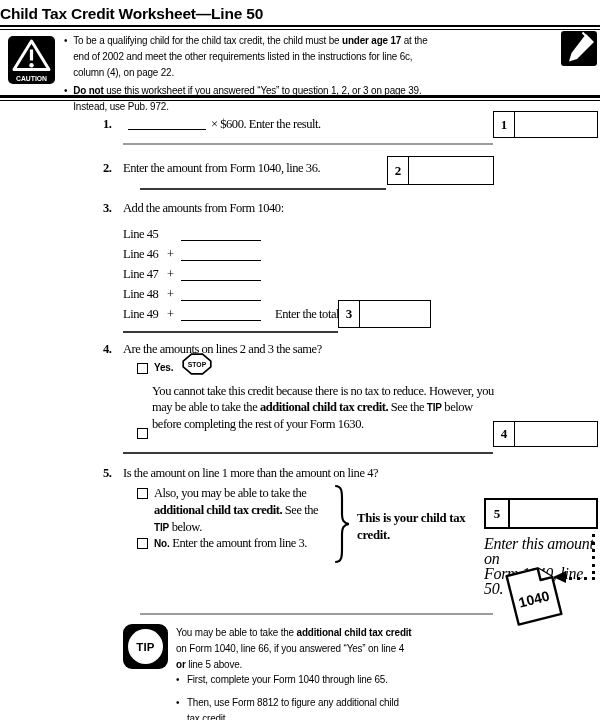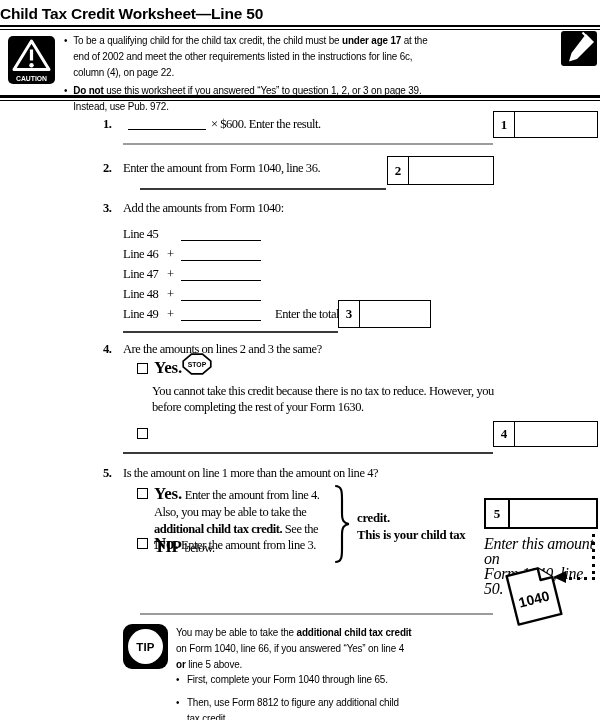--- a/index.html
+++ b/index.html
@@ -6,21 +6,21 @@
   .page{position:relative;width:600px;height:720px;background:#fff;color:#000;
         font-family:"Liberation Serif",serif;overflow:hidden;}
   .page *{box-sizing:border-box;}
   .abs{position:absolute;}
 
   
   .serif{font-family:"Liberation Serif",serif;font-size:12.5px;letter-spacing:-0.45px;line-height:15px;}
   .sansblk{font-family:"Liberation Sans",sans-serif;font-size:11.8px;letter-spacing:-0.2px;
            line-height:15.8px;transform:scaleX(0.84);transform-origin:left top;}
   .b{font-weight:bold;}
-  .s{font-family:Liberation Serif, serif;font-size:17px;letter-spacing:-0.2px;}
+  .s{font-family:Liberation Sans, sans-serif;font-size:10px;letter-spacing:-0.2px;}
 
   
   .title{left:0;top:5px;font-family:"Liberation Sans",sans-serif;font-weight:bold;
          font-size:15.5px;letter-spacing:-0.2px;}
   .keep{right:5px;top:8px;font-style:italic;font-weight:bold;font-size:13px;letter-spacing:-0.2px;}
   .rule-dbl{left:0;width:600px;height:5px;border-top:2.8px solid #000;border-bottom:1.3px solid #000;}
   .ruleA{top:25px;}
   .ruleB{top:95px;height:6px;border-top:3.2px solid #000;border-bottom:1.6px solid #000;}
 
   
@@ -211,50 +211,50 @@
   <span class="abs cb cb4y"></span>
   <span class="abs yes4 serif"><span class="s b">Yes.</span></span>
   <span class="abs stop-ic">
     <svg width="30" height="22" viewBox="0 0 30 22">
       <polygon points="9.5,1.2 20.5,1.2 28.8,8.2 28.8,13.8 20.5,20.8 9.5,20.8 1.2,13.8 1.2,8.2" fill="#fff" stroke="#000" stroke-width="1.7"></polygon>
       <text x="15" y="13.8" text-anchor="middle" font-family="Liberation Sans, sans-serif" font-size="6.8" font-weight="bold" fill="#000">STOP</text>
     </svg>
   </span>
   <div class="abs para4 serif">
     <div><span>You cannot take this credit because there is no tax to reduce. However, you</span></div>
+    <div><span>may be able to take the </span><span class="b">additional child tax credit.</span><span> See the </span><span class="b s">TIP</span><span> below</span></div>
     <div><span>before completing the rest of your Form 1630.</span></div>
   </div>
   <span class="abs cb cb4n"></span>
   <div class="abs amtbox box4">
     <span class="bn">4</span>
     <span class="be"></span>
   </div>
   <div class="abs ruleU4"></div>
 
   <div class="abs i5q itemrow serif">
     <span class="inum">5.</span>
     <span>Is the amount on line 1 more than the amount on line 4?</span>
   </div>
   <span class="abs cb cb5y"></span>
   <div class="abs yes5 serif">
-    <div><span class="b s">Yes.</span><span> Enter the amount from line 4.</span></div>
     <div><span>Also, you may be able to take the</span></div>
     <div><span class="b">additional child tax credit.</span><span> See the</span></div>
     <div><span class="b s">TIP</span><span> below.</span></div>
   </div>
   <span class="abs cb cb5n"></span>
   <div class="abs no5 serif"><span class="b s">No.</span><span> Enter the amount from line 3.</span></div>
   <span class="abs brace">
     <svg width="20" height="80" viewBox="0 0 20 82">
       <path d="M3 2 C10 2 10 8 10 16 L10 30 C10 38 12 40 17 41 C12 42 10 44 10 52 L10 66 C10 74 10 80 3 80" fill="none" stroke="#000" stroke-width="2.2"></path>
     </svg>
   </span>
   <div class="abs thisis serif">
+    <div>This is your child tax</div>
     <div>credit.</div>
-    <div>This is your child tax</div>
   </div>
   <div class="abs amtbox box5">
     <span class="bn">5</span>
     <span class="be"></span>
   </div>
   <div class="abs note5 serif">
     <div>Enter this amount on</div>
     <div>Form 1040, line 50.</div>
   </div>
   <div class="abs vdots"></div>

